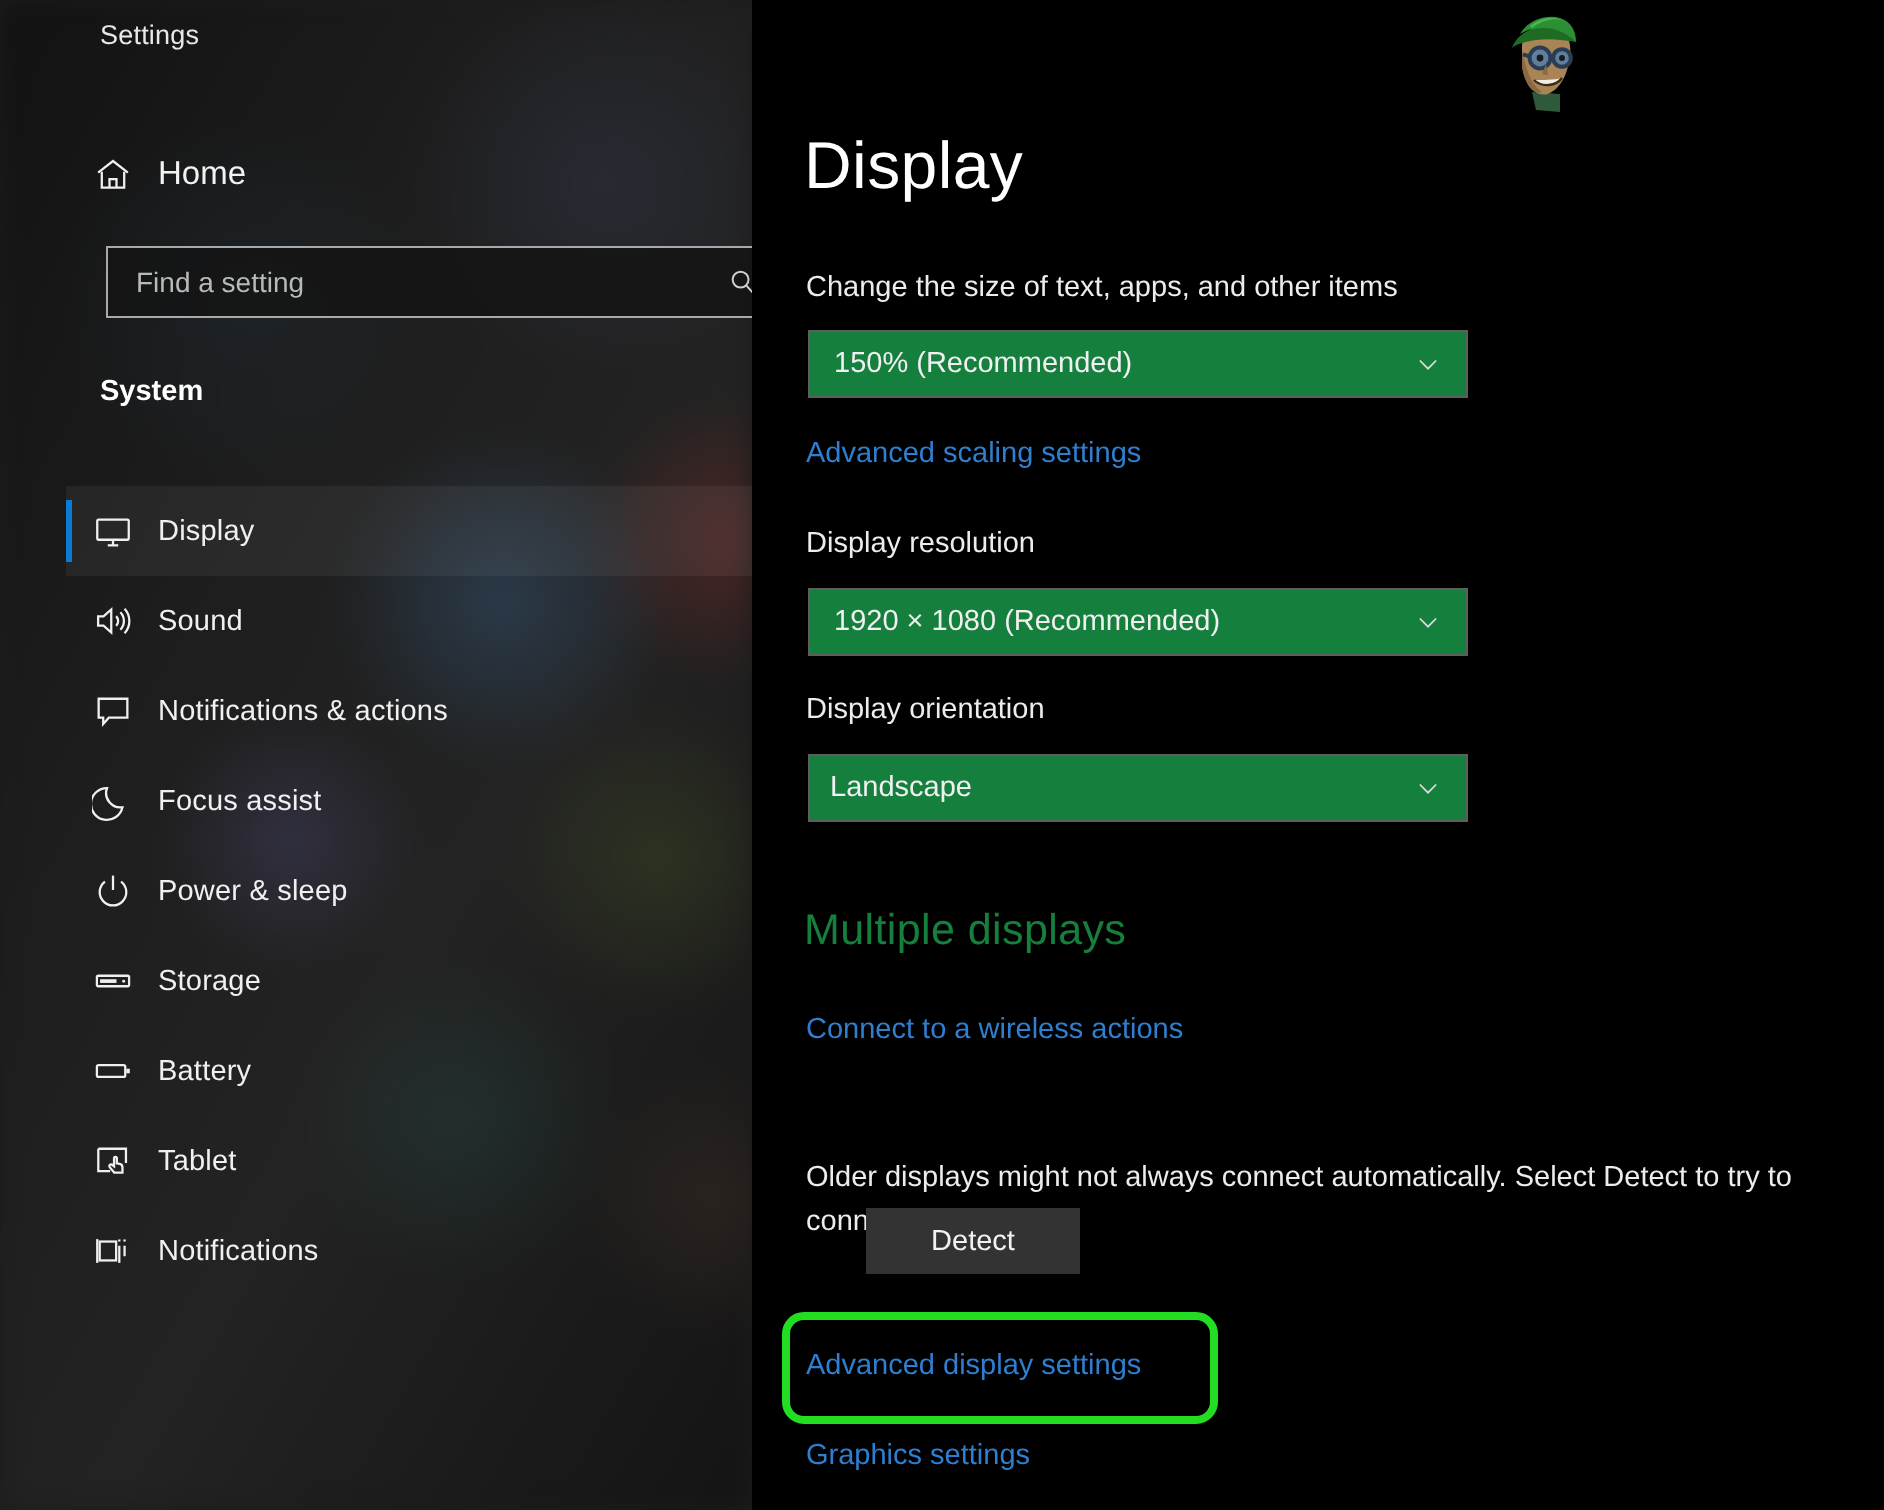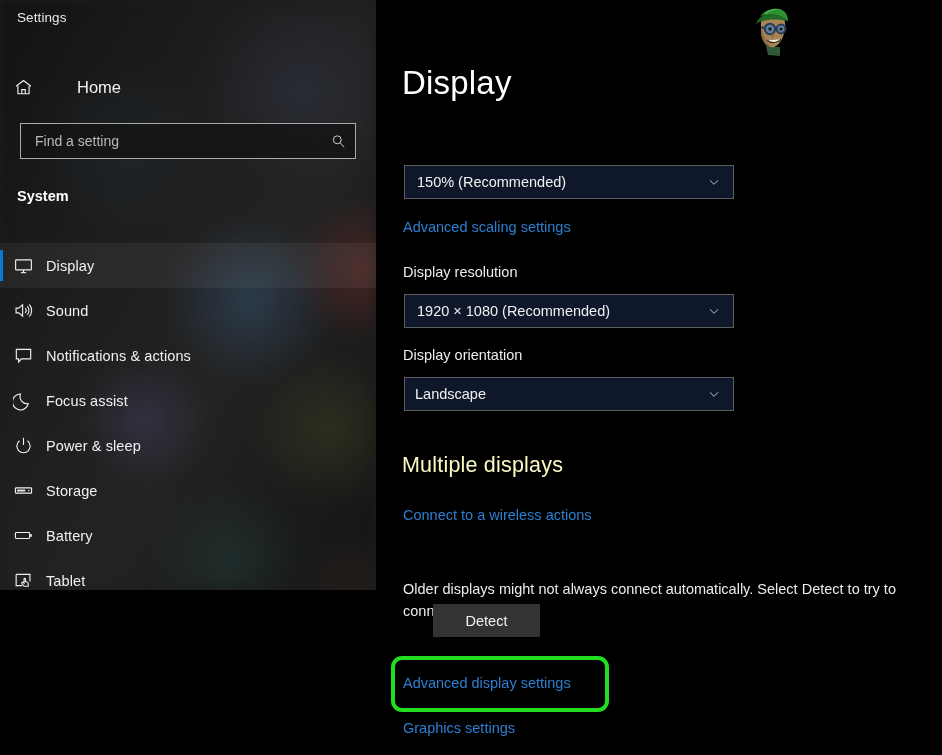--- a/index.html
+++ b/index.html
@@ -16,24 +16,25 @@
     position:relative;
     width:942px; height:755px;
     display:flex;
     background:#000;
   }
 
   
   .sidebar {
     position:relative;
     width:376px;
-    height:590px;
+    height:755px;
     flex:0 0 376px;
     background:#1c1c1c;
     overflow:hidden;
+    padding-left:33px;
   }
   
   .acrylic {
     position:absolute; inset:0;
     background:
       radial-gradient(circle 120px at 250px 300px, rgba(60,105,150,0.34), transparent 70%),
       radial-gradient(circle 105px at 365px 270px, rgba(150,45,40,0.34), transparent 70%),
       radial-gradient(circle 95px  at 145px 420px, rgba(95,90,150,0.26), transparent 70%),
       radial-gradient(circle 110px at 330px 430px, rgba(95,120,40,0.22), transparent 72%),
       radial-gradient(circle 110px at 230px 560px, rgba(40,110,100,0.20), transparent 72%),
@@ -48,21 +49,21 @@
 
   .app-title {
     position:absolute; left:17px; top:10px;
     font-size:13.5px; color:#e8e8e8;
     letter-spacing:.1px;
   }
 
   .home-row {
     position:absolute; left:0; top:70px;
     width:376px; height:34px;
-    display:flex; align-items:center;gap:31px;
+    display:flex; align-items:center;
   }
   .home-row .ic { width:46px; display:flex; justify-content:center; align-items:center; }
   .home-row .lbl { font-size:16.5px; color:#f2f2f2; }
 
   .search-wrap {
     position:absolute; left:20px; top:123px;
     width:336px; height:36px;
     background:rgba(20,20,20,0.82);
     border:1px solid #a9a9a9;
     display:flex; align-items:center;
@@ -118,31 +119,31 @@
   }
   
 
   .abs { position:absolute; }
 
   .lbl-txt { font-size:14.5px; color:#ececec; }
   .link { font-size:14.5px; color:#2f7fd0; cursor:pointer; }
 
   .combo {
     width:330px; height:34px;
-    background:#0f172a;
+    background:#15803d;
     border:1px solid #5e5e5e;
     display:flex; align-items:center;
     padding:0 10px 0 12px;
     cursor:default;
   }
   .combo .val { flex:1; font-size:14.5px; color:#f0f0f0; }
   .combo .chev { width:18px; display:flex; justify-content:center; align-items:center; }
 
   .section-head {
-    font-size:21.5px; font-weight:300; color:#fef9c3;
+    font-size:21.5px; font-weight:300; color:#15803d;
     letter-spacing:.2px;
   }
 
   .body-txt {
     font-size:14.5px; color:#ececec; line-height:22px;
     width:528px;
   }
 
   .btn {
     width:107px; height:33px;
@@ -301,20 +302,21 @@
         </div>
 
       </div>
     </div>
   </div>
 
   <div class="content"></div>
 
   <div class="abs page-title" style="left:402px; top:64px;">Display</div>
 
+  <div class="abs lbl-txt" style="left:403px; top:136px;">Change the size of text, apps, and other items</div>
 
   <div class="abs combo" style="left:404px; top:165px;">
     <span class="val">150% (Recommended)</span>
     <span class="chev">
       <svg width="14" height="14" viewBox="0 0 24 24" fill="none" stroke="#dcdcdc" stroke-width="1.5">
         <path d="M5 9 L12 16 L19 9"></path>
       </svg>
     </span>
   </div>
 

